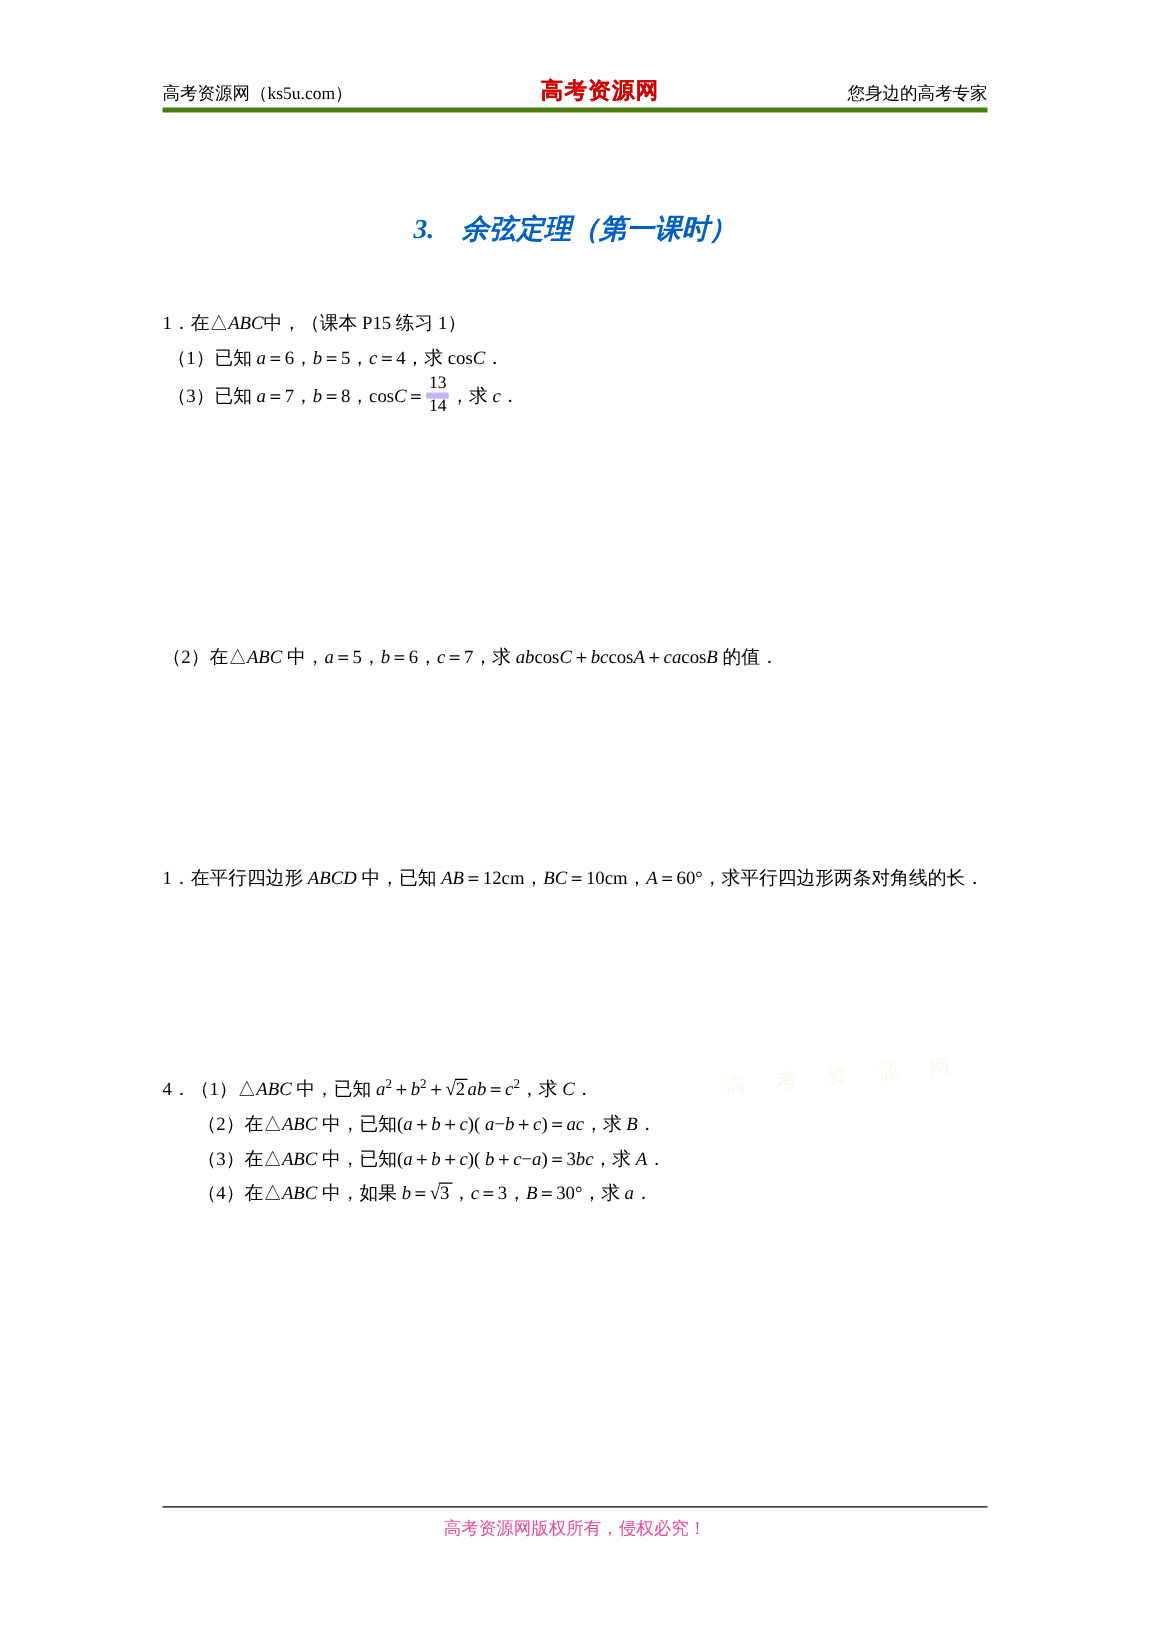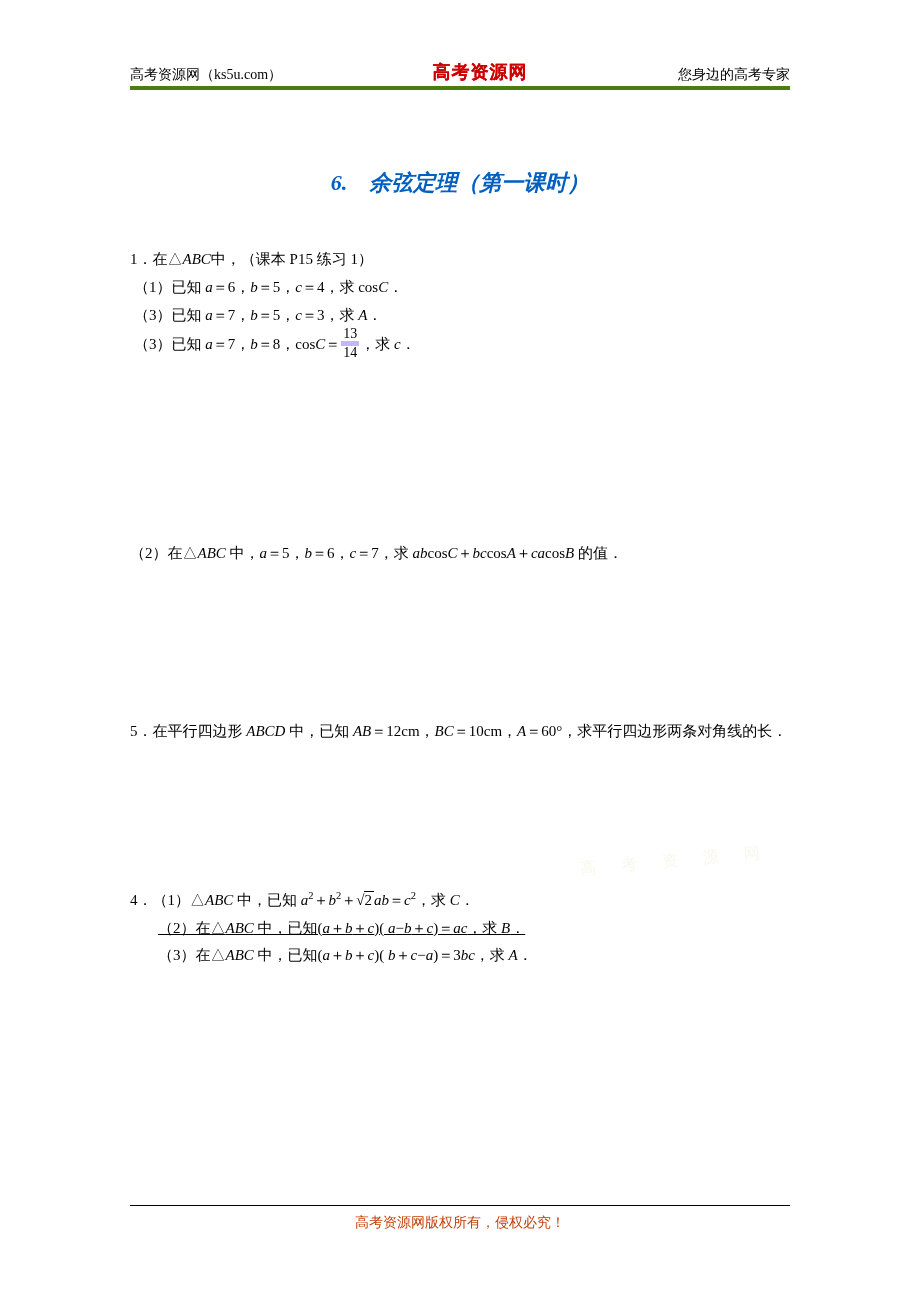--- a/index.html
+++ b/index.html
@@ -89,70 +89,70 @@
   }
   .footer {
     position: absolute;
     left: 130px;
     right: 130px;
     bottom: 70px;
     border-top: 1px solid #000;
     text-align: center;
     padding-top: 8px;
     font-size: 14px;
-    color: #c2410c;
+    color: #ec4899;
   }
 </style>
 </head>
 <body>
 
 <div class="page">
   <div class="header">
     <span>高考资源网（ks5u.com）</span>
     <span class="header-center">高考资源网</span>
     <span>您身边的高考专家</span>
   </div>
 
-  <div class="title">6.　余弦定理（第一课时）</div>
+  <div class="title">3.　余弦定理（第一课时）</div>
 
   <div class="content">
 
     <div class="q-block q1">
       <div>
         <span>1．在△</span><span class="italic">ABC</span><span>中，（课本 P15 练习 1）</span>
       </div>
       <div class="sub">
         <span>（1）已知 </span><span class="italic">a</span><span>＝6，</span><span class="italic">b</span><span>＝5，</span><span class="italic">c</span><span>＝4，求 cos</span><span class="italic">C</span><span>．</span>
-      </div>
-      <div class="sub">
-        <span>（3）已知 </span><span class="italic">a</span><span>＝7，</span><span class="italic">b</span><span>＝5，</span><span class="italic">c</span><span>＝3，求 </span><span class="italic">A</span><span>．</span>
       </div>
       <div class="sub">
         <span>（3）已知 </span><span class="italic">a</span><span>＝7，</span><span class="italic">b</span><span>＝8，cos</span><span class="italic">C</span><span>＝</span><span class="frac"><span class="num">13</span><span class="den">14</span></span><span>，求 </span><span class="italic">c</span><span>．</span>
       </div>
     </div>
 
 
     <div class="q-block q22">
       <span>（2）在△</span><span class="italic">ABC</span><span> 中，</span><span class="italic">a</span><span>＝5，</span><span class="italic">b</span><span>＝6，</span><span class="italic">c</span><span>＝7，求 </span><span class="italic">ab</span><span>cos</span><span class="italic">C</span><span>＋</span><span class="italic">bc</span><span>cos</span><span class="italic">A</span><span>＋</span><span class="italic">ca</span><span>cos</span><span class="italic">B</span><span> 的值．</span>
     </div>
 
     <div class="q-block q3">
-      <span>5．在平行四边形 </span><span class="italic">ABCD</span><span> 中，已知 </span><span class="italic">AB</span><span>＝12cm，</span><span class="italic">BC</span><span>＝10cm，</span><span class="italic">A</span><span>＝60°，求平行四边形两条对角线的长．</span>
+      <span>1．在平行四边形 </span><span class="italic">ABCD</span><span> 中，已知 </span><span class="italic">AB</span><span>＝12cm，</span><span class="italic">BC</span><span>＝10cm，</span><span class="italic">A</span><span>＝60°，求平行四边形两条对角线的长．</span>
     </div>
 
     <div class="q-block q4">
       <div>
         <span>4．（1）△</span><span class="italic">ABC</span><span> 中，已知 </span><span class="italic">a</span><sup>2</sup><span>＋</span><span class="italic">b</span><sup>2</sup><span>＋</span><span class="sqrt">√<span class="radicand">2</span></span><span class="italic">ab</span><span>＝</span><span class="italic">c</span><sup>2</sup><span>，求 </span><span class="italic">C</span><span>．</span>
       </div>
-      <div style="padding-left:28px;text-decoration:underline;">
+      <div style="padding-left:28px;">
         <span>（2）在△</span><span class="italic">ABC</span><span> 中，已知(</span><span class="italic">a</span><span>＋</span><span class="italic">b</span><span>＋</span><span class="italic">c</span><span>)( </span><span class="italic">a</span><span>−</span><span class="italic">b</span><span>＋</span><span class="italic">c</span><span>)＝</span><span class="italic">ac</span><span>，求 </span><span class="italic">B</span><span>．</span>
       </div>
       <div style="padding-left:28px;">
         <span>（3）在△</span><span class="italic">ABC</span><span> 中，已知(</span><span class="italic">a</span><span>＋</span><span class="italic">b</span><span>＋</span><span class="italic">c</span><span>)( </span><span class="italic">b</span><span>＋</span><span class="italic">c</span><span>−</span><span class="italic">a</span><span>)＝3</span><span class="italic">bc</span><span>，求 </span><span class="italic">A</span><span>．</span>
+      </div>
+      <div style="padding-left:28px;">
+        <span>（4）在△</span><span class="italic">ABC</span><span> 中，如果 </span><span class="italic">b</span><span>＝</span><span class="sqrt">√<span class="radicand">3</span></span><span>，</span><span class="italic">c</span><span>＝3，</span><span class="italic">B</span><span>＝30°，求 </span><span class="italic">a</span><span>．</span>
       </div>
     </div>
 
   </div>
 </div>
 
 <div class="watermark">高考资源网</div>
 
 <div class="footer">高考资源网版权所有，侵权必究！</div>
 

